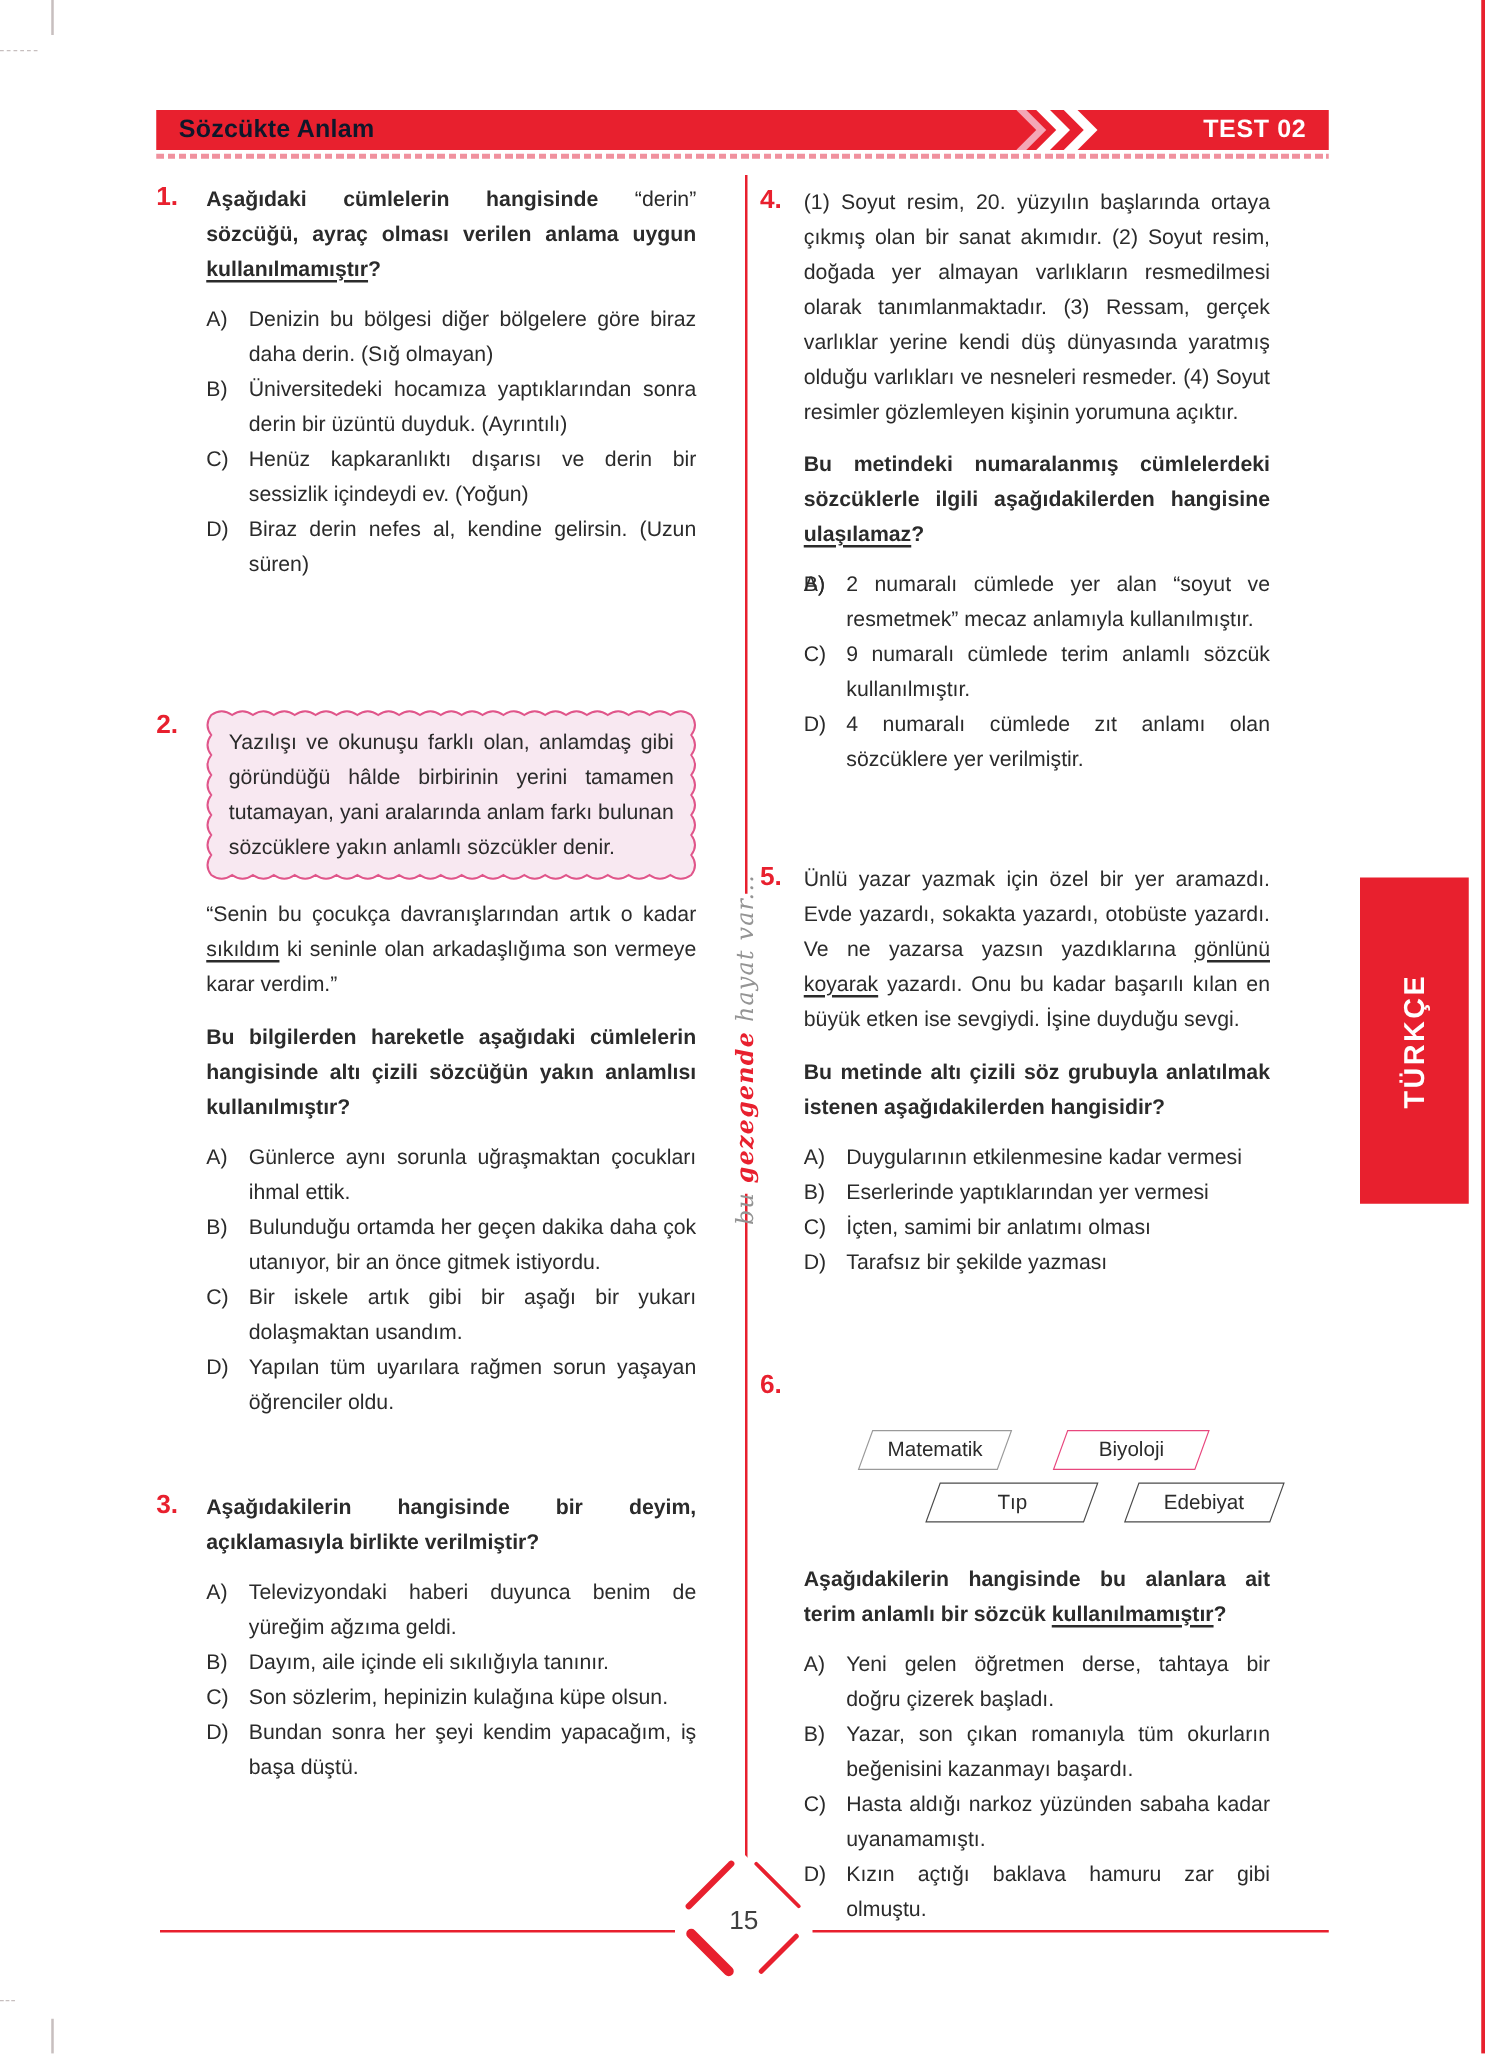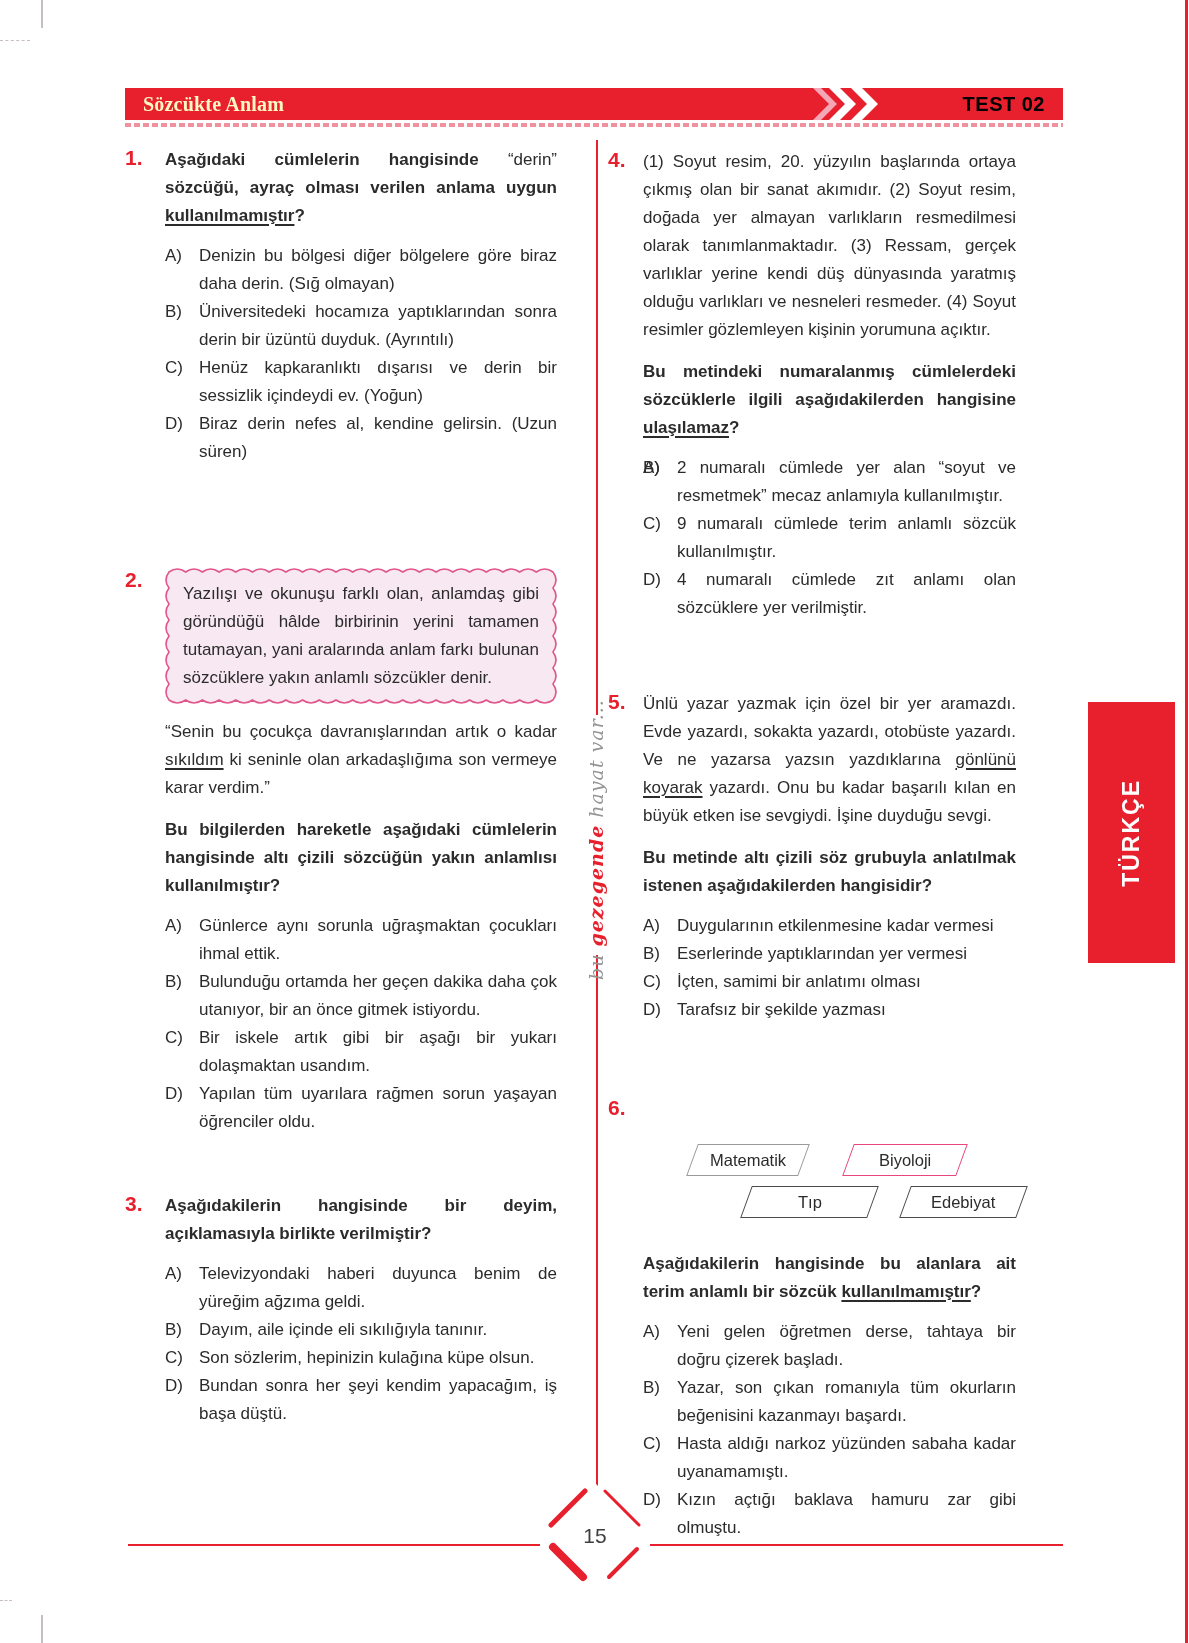--- a/index.html
+++ b/index.html
@@ -6,23 +6,23 @@
   .page{position:relative;width:1189px;height:1643px;background:#ffffff;overflow:hidden;
         font-family:"Liberation Sans",sans-serif;color:#2b2b2b;}
 
   
   .crop-v{position:absolute;width:2px;background:#c7bfbf;}
   .crop-h{position:absolute;height:0;border-top:1px dashed #c7bfbf;}
 
   
   .header{position:absolute;left:125px;top:88px;width:938px;height:32px;background:#e8202e;}
   .htitle{position:absolute;left:18px;top:50%;transform:translateY(-50%);
-          color:#fef9c3;font-weight:bold;font-size:20px;letter-spacing:.2px;font-family:Liberation Serif, serif;}
+          color:#0f172a;font-weight:bold;font-size:20px;letter-spacing:.2px;}
   .htest{position:absolute;right:18px;top:50%;transform:translateY(-50%);
-         color:#000000;font-weight:bold;font-size:20px;letter-spacing:.5px;}
+         color:#ffffff;font-weight:bold;font-size:20px;letter-spacing:.5px;}
   .chev{position:absolute;left:688px;top:0;height:32px;}
   .header-line{position:absolute;left:125px;top:121px;width:938px;height:2px;background:#ffffff;}
   .header-strip{position:absolute;left:125px;top:123px;width:938px;height:4px;
                 background:repeating-linear-gradient(90deg,#f0919e 0 6px,#ffffff 6px 9px);}
 
   
   .divider{position:absolute;left:596px;width:2px;background:#e8202e;}
   .wm{position:absolute;left:574px;top:718px;width:44px;height:244px;
       display:flex;align-items:center;justify-content:center;
       writing-mode:vertical-rl;transform:rotate(180deg);

